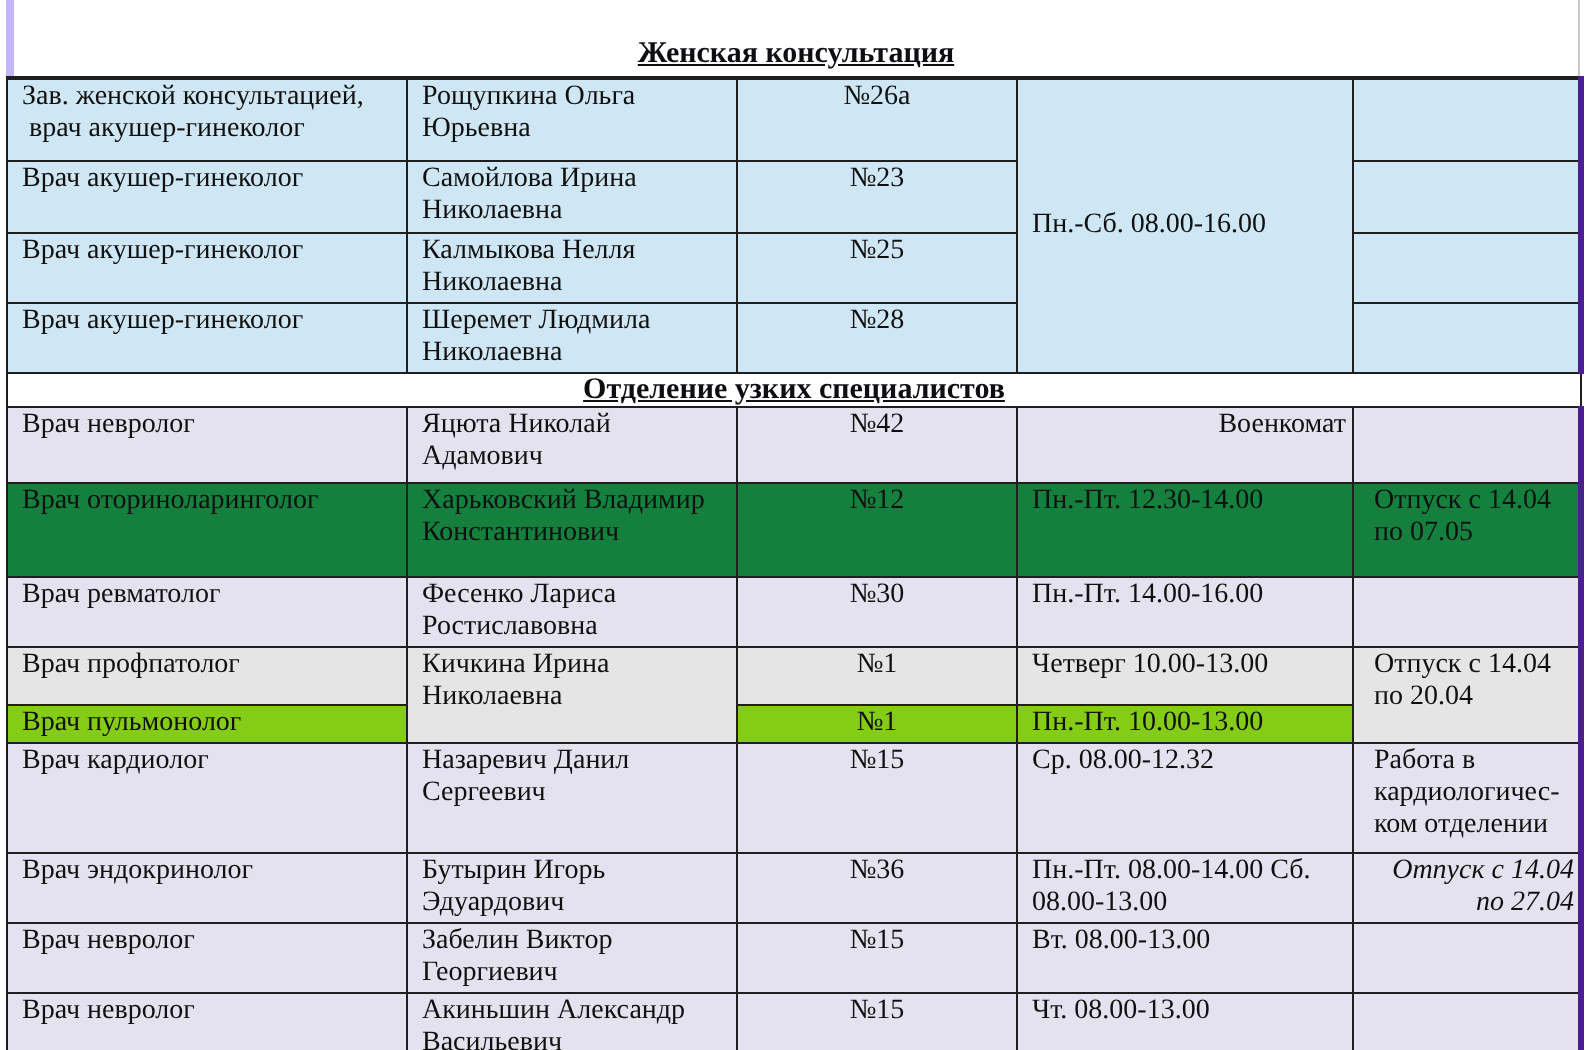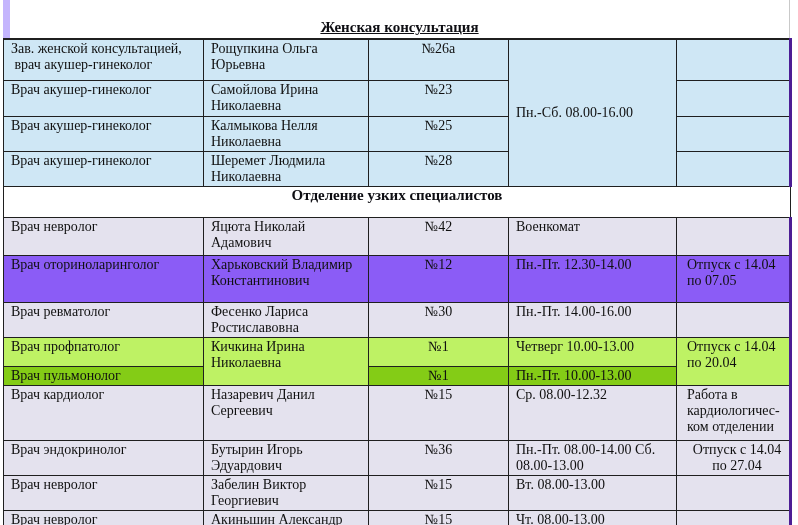--- a/index.html
+++ b/index.html
@@ -10,21 +10,21 @@
     font-family: "Liberation Serif", "DejaVu Serif", serif;
     color: #101010;
   }
   .page { position: relative; width: 798px; height: 525px; }
 
   .title-band {
     height: 38px;
     margin-left: 3px;
     width: 787px;
     box-sizing: border-box;
-    border-left: 7px solid #c4b5fd;
+    border-left: 4px solid #c4b5fd;
     border-right: 1px solid #c9c9c9;
     display: flex;
     align-items: flex-end;
     justify-content: center;
     padding-bottom: 2px;
   }
   .title-text {
     font-weight: bold;
     font-size: 15px;
     text-decoration: underline;
@@ -100,45 +100,45 @@
           <td class="c1">Калмыкова Нелля Николаевна</td>
           <td class="c2">№25</td>
           <td class="c4"></td>
         </tr>
         <tr style="height: 34px; background: rgb(207, 231, 245);">
           <td class="c0">Врач акушер-гинеколог</td>
           <td class="c1">Шеремет Людмила Николаевна</td>
           <td class="c2">№28</td>
           <td class="c4"></td>
         </tr>
-        <tr class="band-row" style="height: 31px;">
+        <tr class="band-row" style="height: 17px; text-decoration: underline;">
           <td colspan="5">Отделение узких специалистов</td>
         </tr>
         <tr style="height: 38px; background: rgb(228, 226, 238);">
           <td class="c0">Врач невролог</td>
           <td class="c1">Яцюта Николай Адамович</td>
           <td class="c2">№42</td>
-          <td class="c3" style="text-align: left; margin-left: 40px;">Военкомат</td>
+          <td class="c3" style="text-align: right; margin-left: 40px;">Военкомат</td>
           <td class="c4"></td>
         </tr>
-        <tr style="height: 47px; background: #8b5cf6;">
+        <tr style="height: 47px; background: #15803d;">
           <td class="c0">Врач оториноларинголог</td>
           <td class="c1">Харьковский Владимир Константинович</td>
           <td class="c2">№12</td>
           <td class="c3">Пн.-Пт. 12.30-14.00</td>
           <td class="c4">Отпуск с 14.04 по 07.05</td>
         </tr>
         <tr style="height: 35px; background: rgb(228, 226, 238);">
           <td class="c0">Врач ревматолог</td>
           <td class="c1">Фесенко Лариса Ростиславовна</td>
           <td class="c2">№30</td>
           <td class="c3">Пн.-Пт. 14.00-16.00</td>
           <td class="c4"></td>
         </tr>
-        <tr style="height: 29px; background: #bef264;">
+        <tr style="height: 29px; background: #e5e5e5;">
           <td class="c0">Врач профпатолог</td>
           <td class="c1" rowspan="2">Кичкина Ирина Николаевна</td>
           <td class="c2">№1</td>
           <td class="c3">Четверг 10.00-13.00</td>
           <td class="c4" rowspan="2">Отпуск с 14.04 по 20.04</td>
         </tr>
         <tr style="height: 17px; background: #84cc16; margin-top: 20px;">
           <td class="c0">Врач пульмонолог</td>
           <td class="c2">№1</td>
           <td class="c3">Пн.-Пт. 10.00-13.00</td>
@@ -150,21 +150,21 @@
           <td class="c3">Ср. 08.00-12.32</td>
           <td class="c4">Работа в
 кардиологичес-
 ком отделении</td>
         </tr>
         <tr style="height: 33px; background: rgb(228, 226, 238);">
           <td class="c0">Врач эндокринолог</td>
           <td class="c1">Бутырин Игорь Эдуардович</td>
           <td class="c2">№36</td>
           <td class="c3">Пн.-Пт. 08.00-14.00 Сб. 08.00-13.00</td>
-          <td class="c4" style="text-align: center;">Отпуск с 14.04 по 27.04</td>
+          <td class="c4" style="text-align: right; font-style: italic;">Отпуск с 14.04 по 27.04</td>
         </tr>
         <tr style="height: 34px; background: rgb(228, 226, 238);">
           <td class="c0">Врач невролог</td>
           <td class="c1">Забелин Виктор Георгиевич</td>
           <td class="c2">№15</td>
           <td class="c3">Вт. 08.00-13.00</td>
           <td class="c4"></td>
         </tr>
         <tr style="height: 27px; background: rgb(228, 226, 238);">
           <td class="c0">Врач невролог</td>

